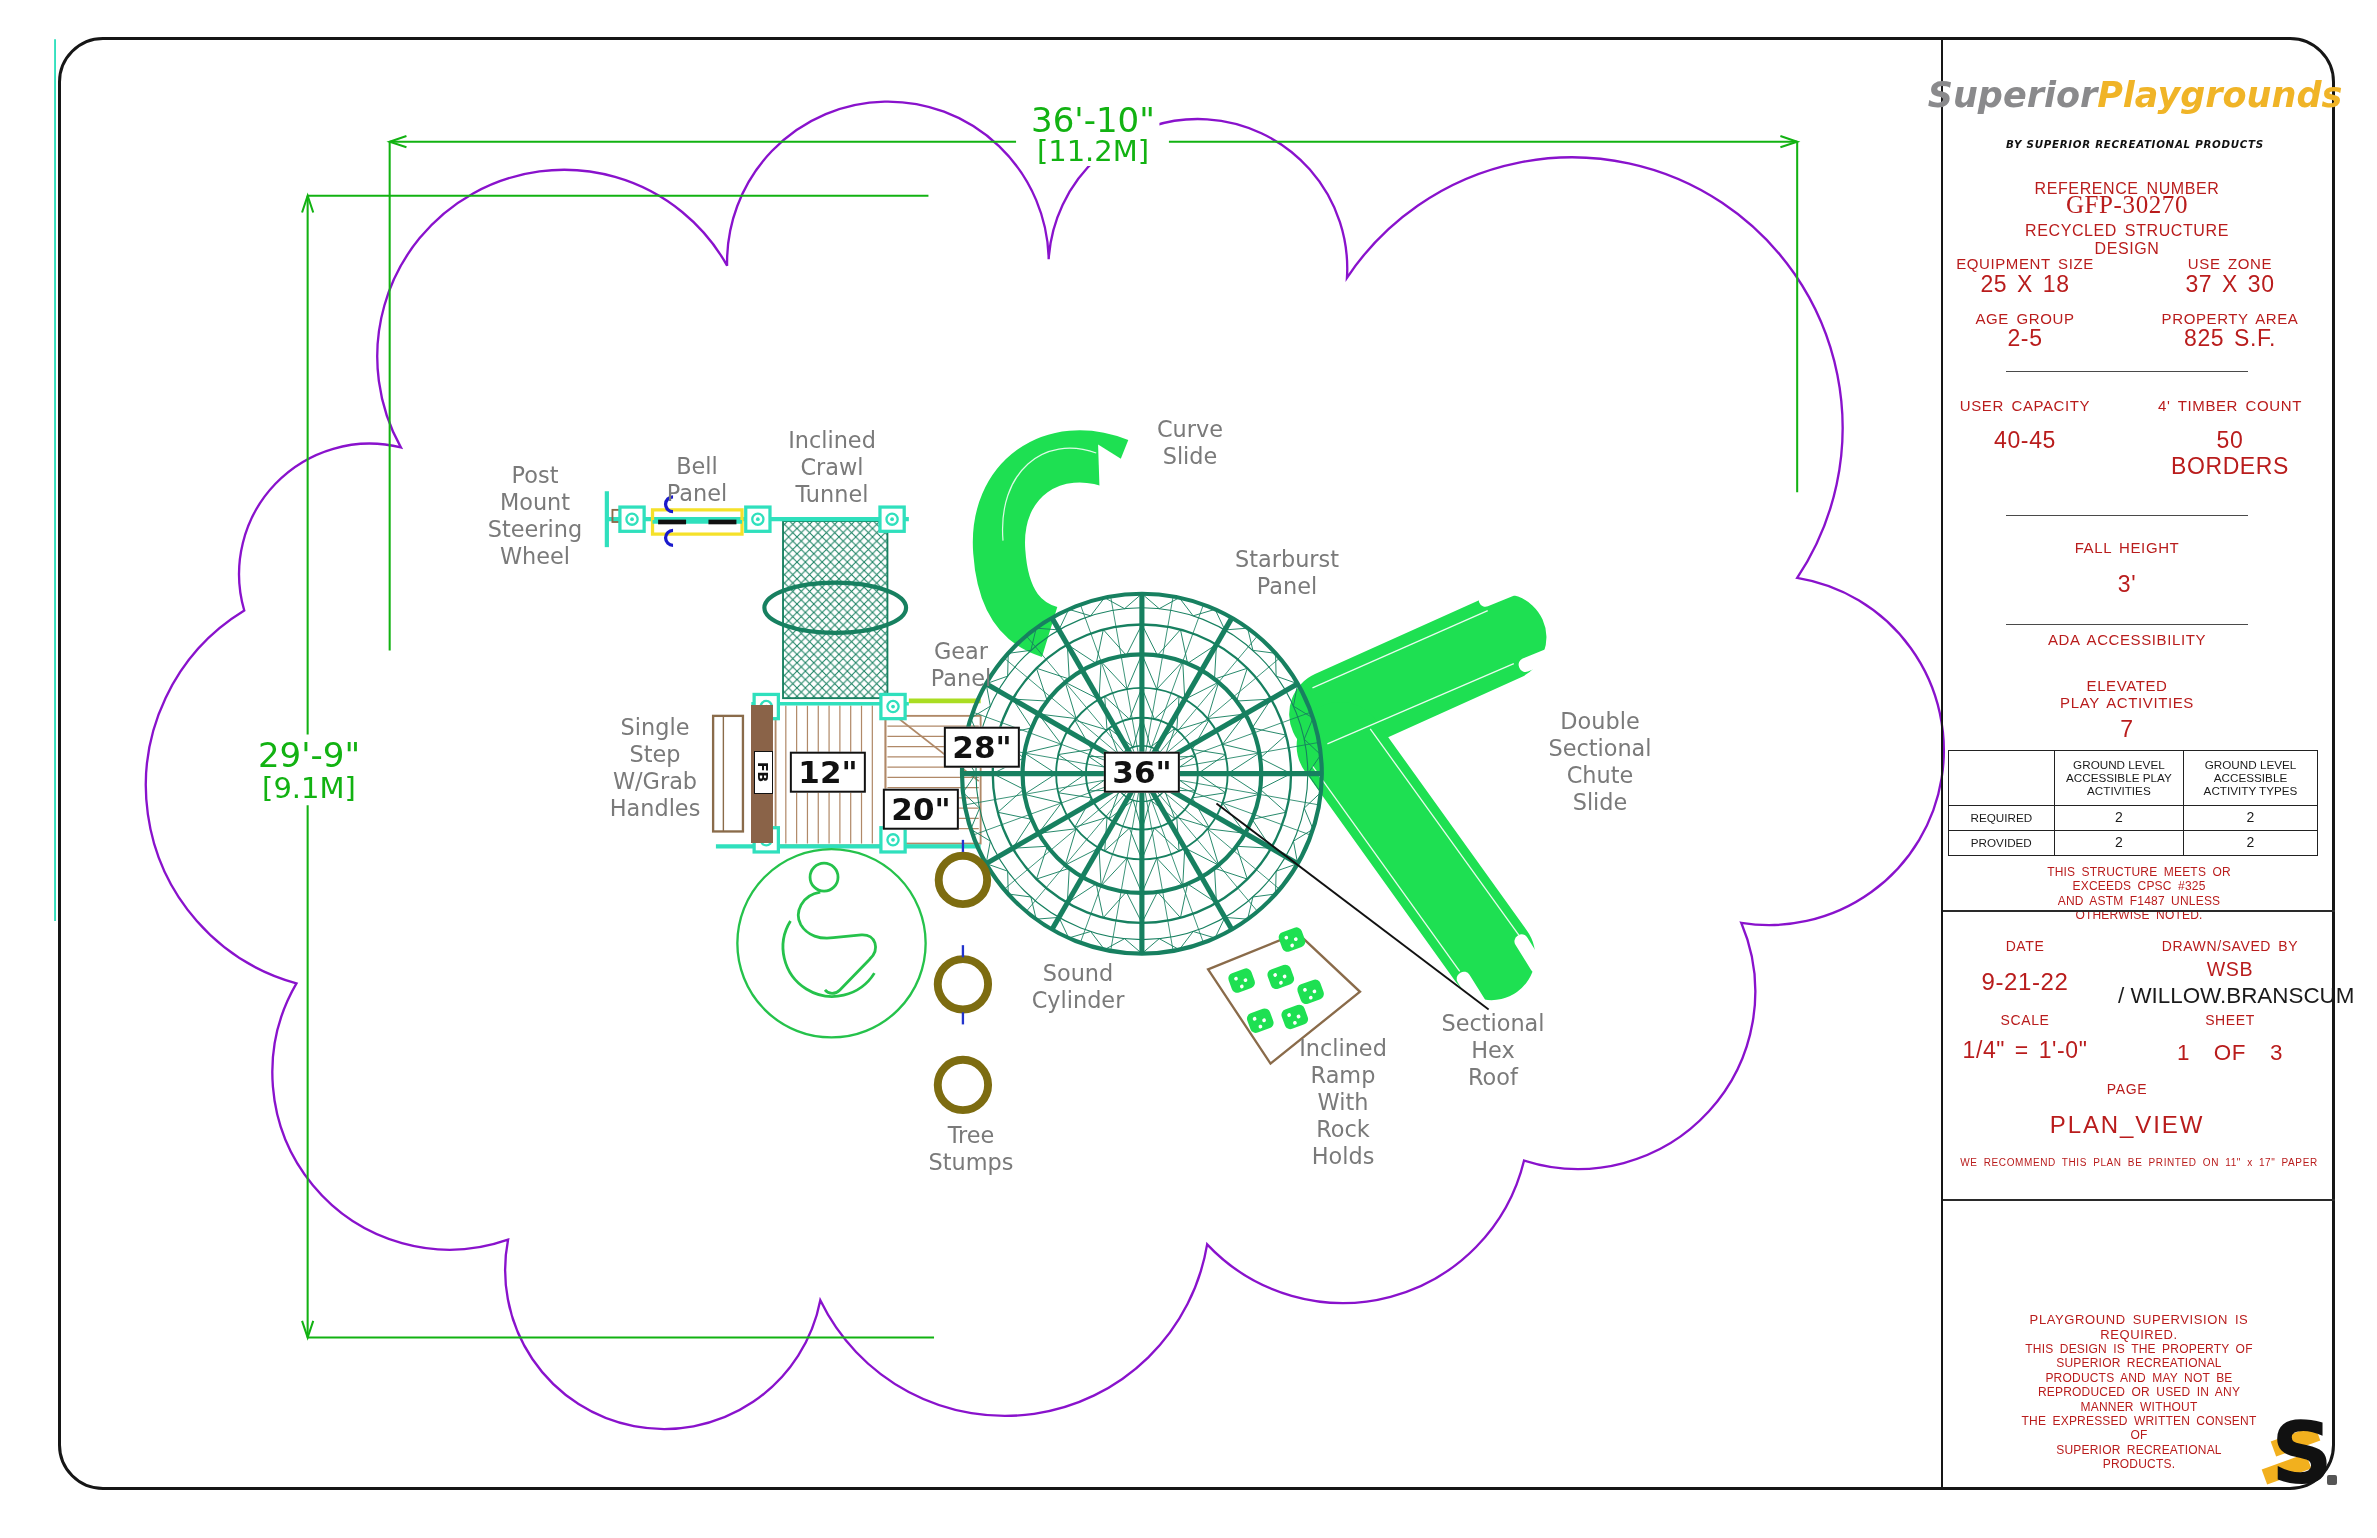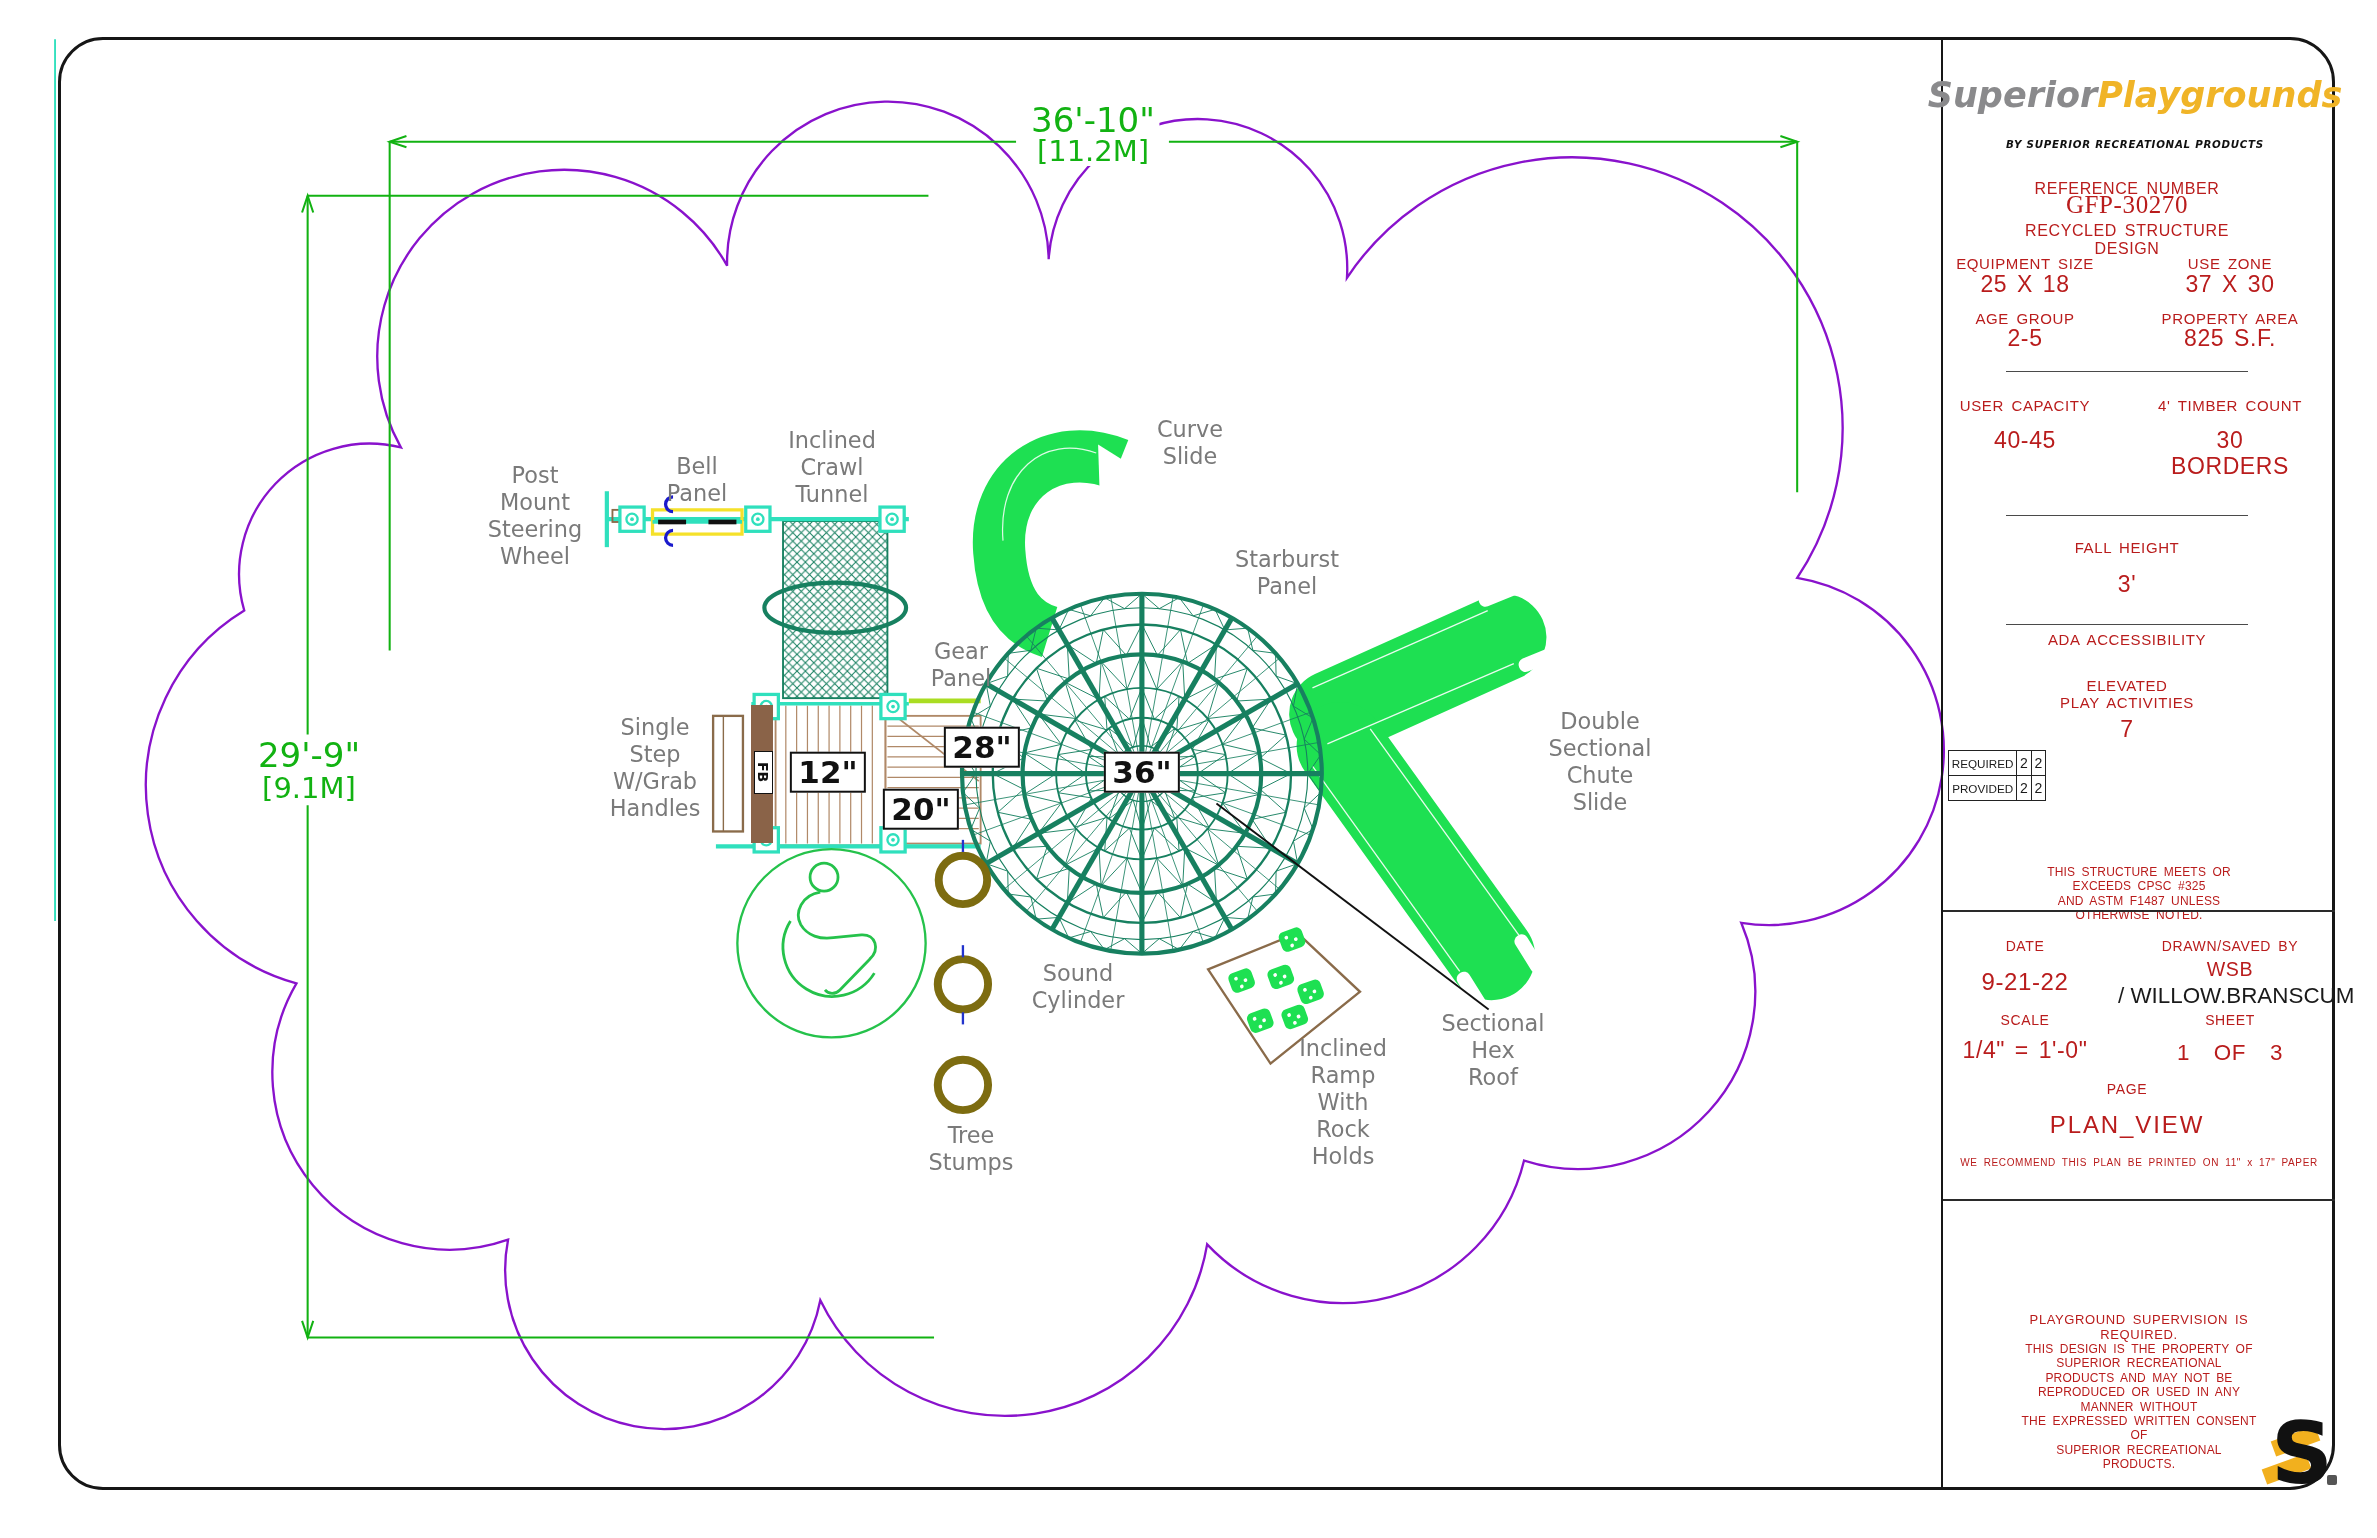--- a/index.html
+++ b/index.html
@@ -364,36 +364,45 @@
   <div class="tbl s16" style="left:2025px;top:310px;">AGE GROUP</div>
   <div class="tbl s16" style="left:2230px;top:310px;">PROPERTY AREA</div>
   <div class="tbl s25" style="left:2025px;top:325px;">2-5</div>
   <div class="tbl s25" style="left:2230px;top:325px;">825 S.F.</div>
 
   <div class="rule" style="left:2006px;top:371px;width:242px;"></div>
 
   <div class="tbl s16" style="left:2025px;top:397px;">USER CAPACITY</div>
   <div class="tbl s16" style="left:2230px;top:397px;">4' TIMBER COUNT</div>
   <div class="tbl s25" style="left:2025px;top:427px;">40-45</div>
-  <div class="tbl s25" style="left:2230px;top:427px;">30 BORDERS</div>
+  <div class="tbl s25" style="left:2230px;top:427px;">50 BORDERS</div>
 
   <div class="rule" style="left:2006px;top:515px;width:242px;"></div>
 
   <div class="tbl s16" style="left:2127px;top:539px;">FALL HEIGHT</div>
   <div class="tbl s25" style="left:2127px;top:571px;">3'</div>
 
   <div class="rule" style="left:2006px;top:624px;width:242px;"></div>
 
   <div class="tbl s16" style="left:2127px;top:631px;">ADA ACCESSIBILITY</div>
   <div class="tbl s16" style="left:2127px;top:677px;">ELEVATED
 PLAY ACTIVITIES</div>
   <div class="tbl s25" style="left:2127px;top:716px;">7</div>
 
   <table class="ada">
     <tbody>
+        <tr>
+      <td style="width:99px;height:52px;"></td>
+      <td style="width:123px;">GROUND LEVEL
+ACCESSIBLE
+PLAY ACTIVITIES</td>
+      <td style="width:127px;">GROUND LEVEL
+ACCESSIBLE
+ACTIVITY TYPES</td>
+    </tr>
     <tr style="height:25px;padding-left:16px;">
       <td>REQUIRED</td>
       <td class="val">2</td>
       <td class="val">2</td>
     </tr>
     <tr style="height:25px;">
       <td>PROVIDED</td>
       <td class="val">2</td>
       <td class="val">2</td>
     </tr>

